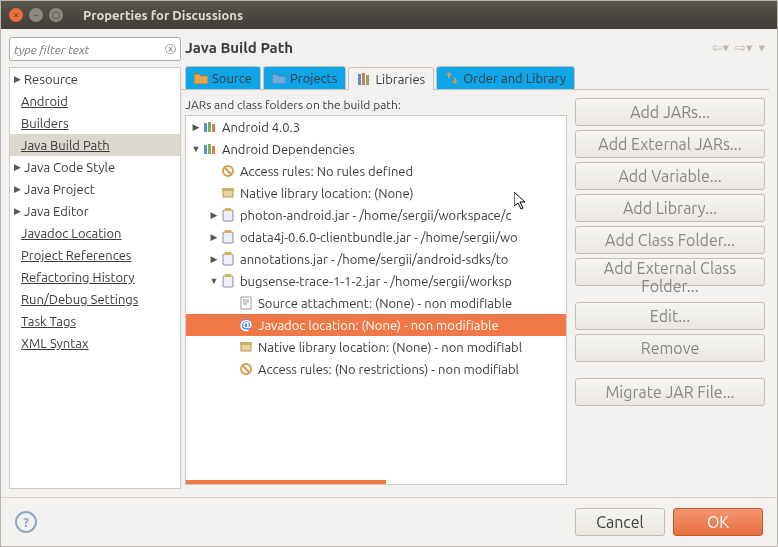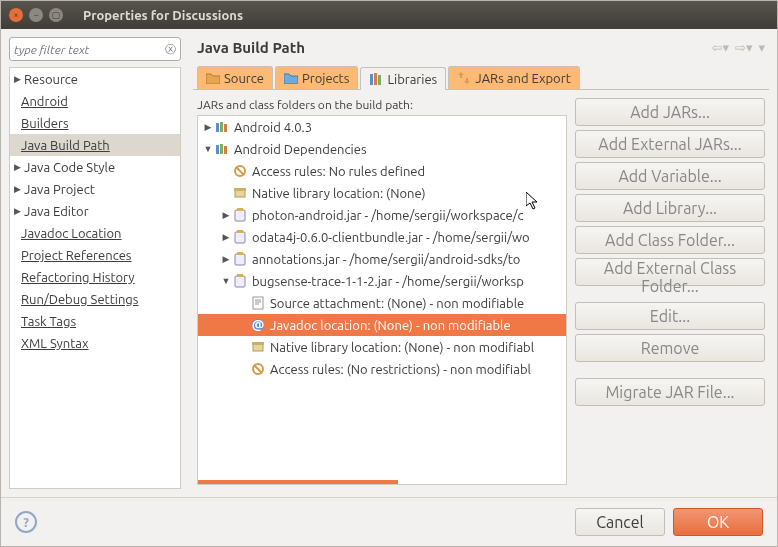--- a/index.html
+++ b/index.html
@@ -3,37 +3,37 @@
 <meta charset="utf-8">
 <style>
 * { box-sizing: border-box; margin: 0; padding: 0; font-family: "Ubuntu", "Liberation Sans", sans-serif; font-size: 13px; }
 body { background: #f2f1f0; color: #3c3c3c; }
 .window { width: 778px; height: 547px; display: flex; flex-direction: column; background: #f2f1f0; border: 1px solid #b8b4ae; }
 .titlebar { height: 28px; background: linear-gradient(to bottom, #57534d, #403d38); display: flex; align-items: center; padding: 0 8px; gap: 8px; }
 .win-btns { display: flex; gap: 6px; }
 .win-btn { width: 14px; height: 14px; border-radius: 50%; display: flex; align-items: center; justify-content: center; }
 .win-btn span { font-size: 9px; color: #3a3a3a; line-height: 1; }
 .titlebar-title { color: #dfdbd2; font-weight: bold; font-size: 13px; margin-left: 12px; }
-.body { flex: 1; display: flex; padding: 8px; gap: 12px; overflow: hidden; }
+.body { flex: 1; display: flex; padding: 8px; gap: 0; overflow: hidden; }
 .left-pane { width: 172px; display: flex; flex-direction: column; }
 .filter-box { display: flex; align-items: center; border: 1px solid #b0aca5; border-radius: 3px; background: #fff; padding: 2px 4px; height: 24px; }
 .filter-input { border: none; outline: none; flex: 1; font-style: italic; color: #999; font-size: 12px; background: transparent; }
 .filter-clear { width: 14px; height: 14px; color: #777; cursor: pointer; font-size: 11px; text-align: center; }
 .nav-tree { flex: 1; margin-top: 6px; background: #fff; border: 1px solid #cfcac2; overflow-y: auto; }
 .nav-item { display: flex; align-items: center; height: 22px; padding-left: 4px; cursor: pointer; white-space: nowrap; overflow: hidden; }
 .nav-item.child { padding-left: 1px; text-decoration: underline; }
 .nav-item.selected { background: #dcd7cf; }
 .nav-expander { width: 10px; font-size: 9px; color: #555; }
 .right-pane { flex: 1; display: flex; flex-direction: column; overflow: hidden; }
 .header-row { display: flex; justify-content: space-between; align-items: center; padding: 2px 4px 10px 4px; }
 .header-title { font-weight: bold; font-size: 15px; color: #3c3c3c; }
 .header-nav { display: flex; gap: 6px; align-items: center; }
 .header-nav span { color: #bdb8b0; font-size: 13px; }
 .tabs { display: flex; border-bottom: 1px solid #c6c2ba; padding-left: 4px; }
-.tab { display: flex; align-items: center; gap: 4px; padding: 4px 8px; border: 1px solid #c6c2ba; border-bottom: none; background: #fdba74; margin-right: 2px; border-radius: 3px 3px 0 0; cursor: pointer; font-size: 12px; }
+.tab { display: flex; align-items: center; gap: 4px; padding: 4px 8px; border: 1px solid #c6c2ba; border-bottom: none; background: #0ea5e9; margin-right: 2px; border-radius: 3px 3px 0 0; cursor: pointer; font-size: 12px; }
 .tab.active { background: #f2f1f0; position: relative; top: 1px; }
 .tab-icon { width: 14px; height: 14px; display: inline-flex; align-items: center; justify-content: center; }
 .content-area { flex: 1; display: flex; gap: 8px; padding: 8px 4px 4px 4px; overflow: hidden; }
 .tree-area { flex: 1; display: flex; flex-direction: column; overflow: hidden; }
 .tree-label { font-size: 12px; color: #3c3c3c; margin-bottom: 4px; }
 .tree-box { flex: 1; background: #fff; border: 1px solid #cfcac2; overflow: auto; position: relative; }
 .tree-row { display: flex; align-items: center; height: 22px; white-space: nowrap; font-size: 12px; cursor: pointer; }
 .tree-row.selected { background: #f07746; color: #fff; }
 .tree-indent-1 { padding-left: 4px; }
 .tree-indent-2 { padding-left: 22px; }
@@ -170,21 +170,21 @@
             </span>
             <span>Libraries</span>
           </div>
           <div class="tab">
             <span class="tab-icon">
               <svg width="14" height="14">
                 <path d="M4 1 L7 4 L5 4 L5 7 L3 7 L3 4 L1 4 Z" fill="#d79b4a"></path>
                 <path d="M10 13 L7 10 L9 10 L9 7 L11 7 L11 10 L13 10 Z" fill="#d79b4a"></path>
               </svg>
             </span>
-            <span>JARs and Export</span>
+            <span>Order and Library</span>
           </div>
         </div>
 
       <div class="content-area">
         <div class="tree-area">
           <div class="tree-label">JARs and class folders on the build path:</div>
           <div class="tree-box" id="tree-box">
             <div class="tree-row tree-indent-1">
                 <span class="row-exp">▶</span>
                 <span class="row-icon">

